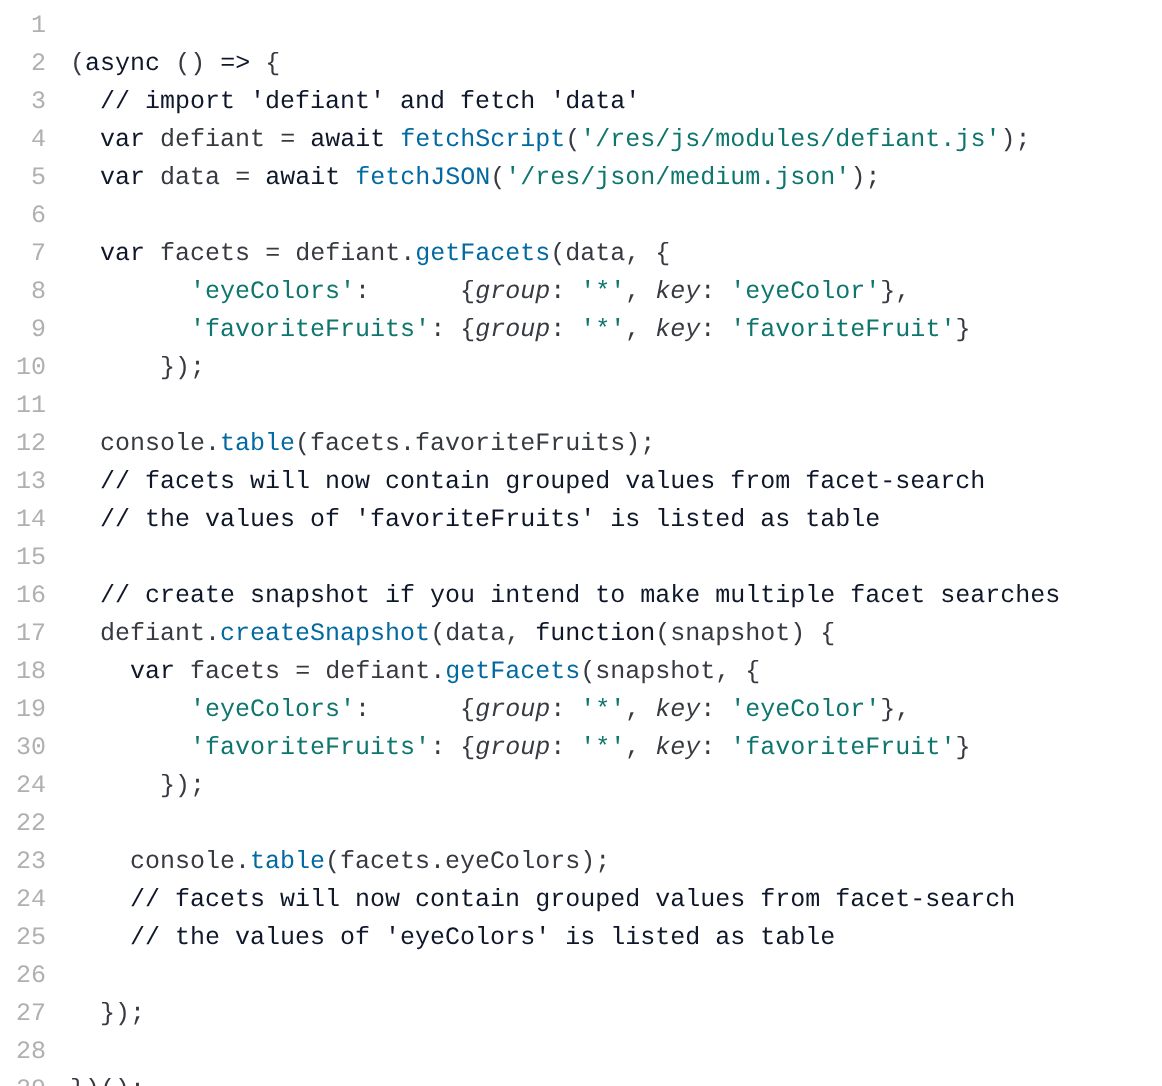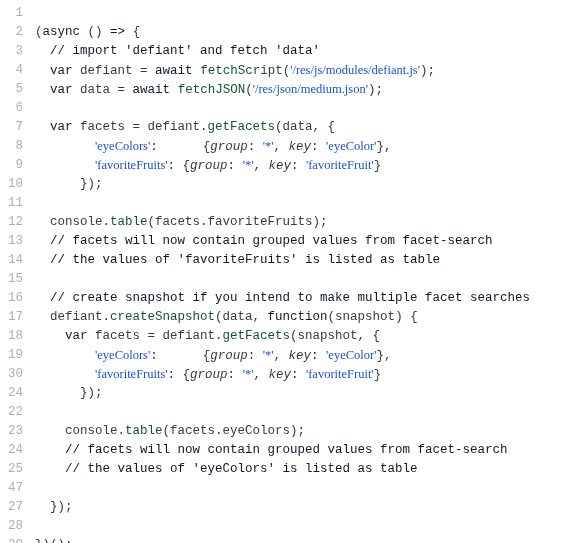--- a/index.html
+++ b/index.html
@@ -31,22 +31,22 @@
   }
   .code {
     flex: 1;
     white-space: pre;
   }
   .line {
     height: 19px;
   }
   .tok-keyword { color: #0f172a; }
   .tok-comment { color: #0f172a; font-style: normal; }
-  .tok-string  { color: #1d4ed8; font-family: Liberation Serif, serif; }
-  .tok-func    { color: #14532d; }
+  .tok-string  { color: #0f766e; }
+  .tok-func    { color: #0369a1; }
   .tok-punct   { color: #383a42; }
   .tok-prop    { color: #383a42; font-style: italic; }
 </style>
 </head>
 <body>
 
 <div class="code-container">
   <div class="gutter" id="gutter">
       <div>1</div>
       <div>2</div>
@@ -66,19 +66,19 @@
       <div>16</div>
       <div>17</div>
       <div>18</div>
       <div>19</div>
       <div>30</div>
       <div>24</div>
       <div>22</div>
       <div>23</div>
       <div>24</div>
       <div>25</div>
-      <div>47</div>
+      <div>26</div>
       <div>27</div>
       <div>28</div>
       <div>29</div>
     </div>
   <div class="code" id="code"><div class="line">&nbsp;</div><div class="line"><span class="tok-punct">(</span><span class="tok-keyword">async</span><span> </span><span class="tok-punct">()</span><span> </span><span class="tok-keyword">=&gt;</span><span> </span><span class="tok-punct">{</span></div><div class="line"><span>  </span><span class="tok-comment">// import 'defiant' and fetch 'data'</span></div><div class="line"><span>  </span><span class="tok-keyword">var</span><span> defiant </span><span class="tok-punct">=</span><span> </span><span class="tok-keyword">await</span><span> </span><span class="tok-func">fetchScript</span><span class="tok-punct">(</span><span class="tok-string">'/res/js/modules/defiant.js'</span><span class="tok-punct">);</span></div><div class="line"><span>  </span><span class="tok-keyword">var</span><span> data </span><span class="tok-punct">=</span><span> </span><span class="tok-keyword">await</span><span> </span><span class="tok-func">fetchJSON</span><span class="tok-punct">(</span><span class="tok-string">'/res/json/medium.json'</span><span class="tok-punct">);</span></div><div class="line">&nbsp;</div><div class="line"><span>  </span><span class="tok-keyword">var</span><span> facets </span><span class="tok-punct">=</span><span> defiant.</span><span class="tok-func">getFacets</span><span class="tok-punct">(data, {</span></div><div class="line"><span>        </span><span class="tok-string">'eyeColors'</span><span class="tok-punct">:      {</span><span class="tok-prop">group</span><span class="tok-punct">: </span><span class="tok-string">'*'</span><span class="tok-punct">, </span><span class="tok-prop">key</span><span class="tok-punct">: </span><span class="tok-string">'eyeColor'</span><span class="tok-punct">},</span></div><div class="line"><span>        </span><span class="tok-string">'favoriteFruits'</span><span class="tok-punct">: {</span><span class="tok-prop">group</span><span class="tok-punct">: </span><span class="tok-string">'*'</span><span class="tok-punct">, </span><span class="tok-prop">key</span><span class="tok-punct">: </span><span class="tok-string">'favoriteFruit'</span><span class="tok-punct">}</span></div><div class="line"><span class="tok-punct">      });</span></div><div class="line">&nbsp;</div><div class="line"><span>  console.</span><span class="tok-func">table</span><span class="tok-punct">(facets.favoriteFruits);</span></div><div class="line"><span>  </span><span class="tok-comment">// facets will now contain grouped values from facet-search</span></div><div class="line"><span>  </span><span class="tok-comment">// the values of 'favoriteFruits' is listed as table</span></div><div class="line">&nbsp;</div><div class="line"><span>  </span><span class="tok-comment">// create snapshot if you intend to make multiple facet searches</span></div><div class="line"><span>  defiant.</span><span class="tok-func">createSnapshot</span><span class="tok-punct">(data, </span><span class="tok-keyword">function</span><span class="tok-punct">(</span><span>snapshot</span><span class="tok-punct">) {</span></div><div class="line"><span>    </span><span class="tok-keyword">var</span><span> facets </span><span class="tok-punct">=</span><span> defiant.</span><span class="tok-func">getFacets</span><span class="tok-punct">(snapshot, {</span></div><div class="line"><span>        </span><span class="tok-string">'eyeColors'</span><span class="tok-punct">:      {</span><span class="tok-prop">group</span><span class="tok-punct">: </span><span class="tok-string">'*'</span><span class="tok-punct">, </span><span class="tok-prop">key</span><span class="tok-punct">: </span><span class="tok-string">'eyeColor'</span><span class="tok-punct">},</span></div><div class="line"><span>        </span><span class="tok-string">'favoriteFruits'</span><span class="tok-punct">: {</span><span class="tok-prop">group</span><span class="tok-punct">: </span><span class="tok-string">'*'</span><span class="tok-punct">, </span><span class="tok-prop">key</span><span class="tok-punct">: </span><span class="tok-string">'favoriteFruit'</span><span class="tok-punct">}</span></div><div class="line"><span class="tok-punct">      });</span></div><div class="line">&nbsp;</div><div class="line"><span>    console.</span><span class="tok-func">table</span><span class="tok-punct">(facets.eyeColors);</span></div><div class="line"><span>    </span><span class="tok-comment">// facets will now contain grouped values from facet-search</span></div><div class="line"><span>    </span><span class="tok-comment">// the values of 'eyeColors' is listed as table</span></div><div class="line">&nbsp;</div><div class="line"><span class="tok-punct">  });</span></div><div class="line">&nbsp;</div><div class="line"><span class="tok-punct">})();</span></div></div>
 </div>
 
 </body></html>

